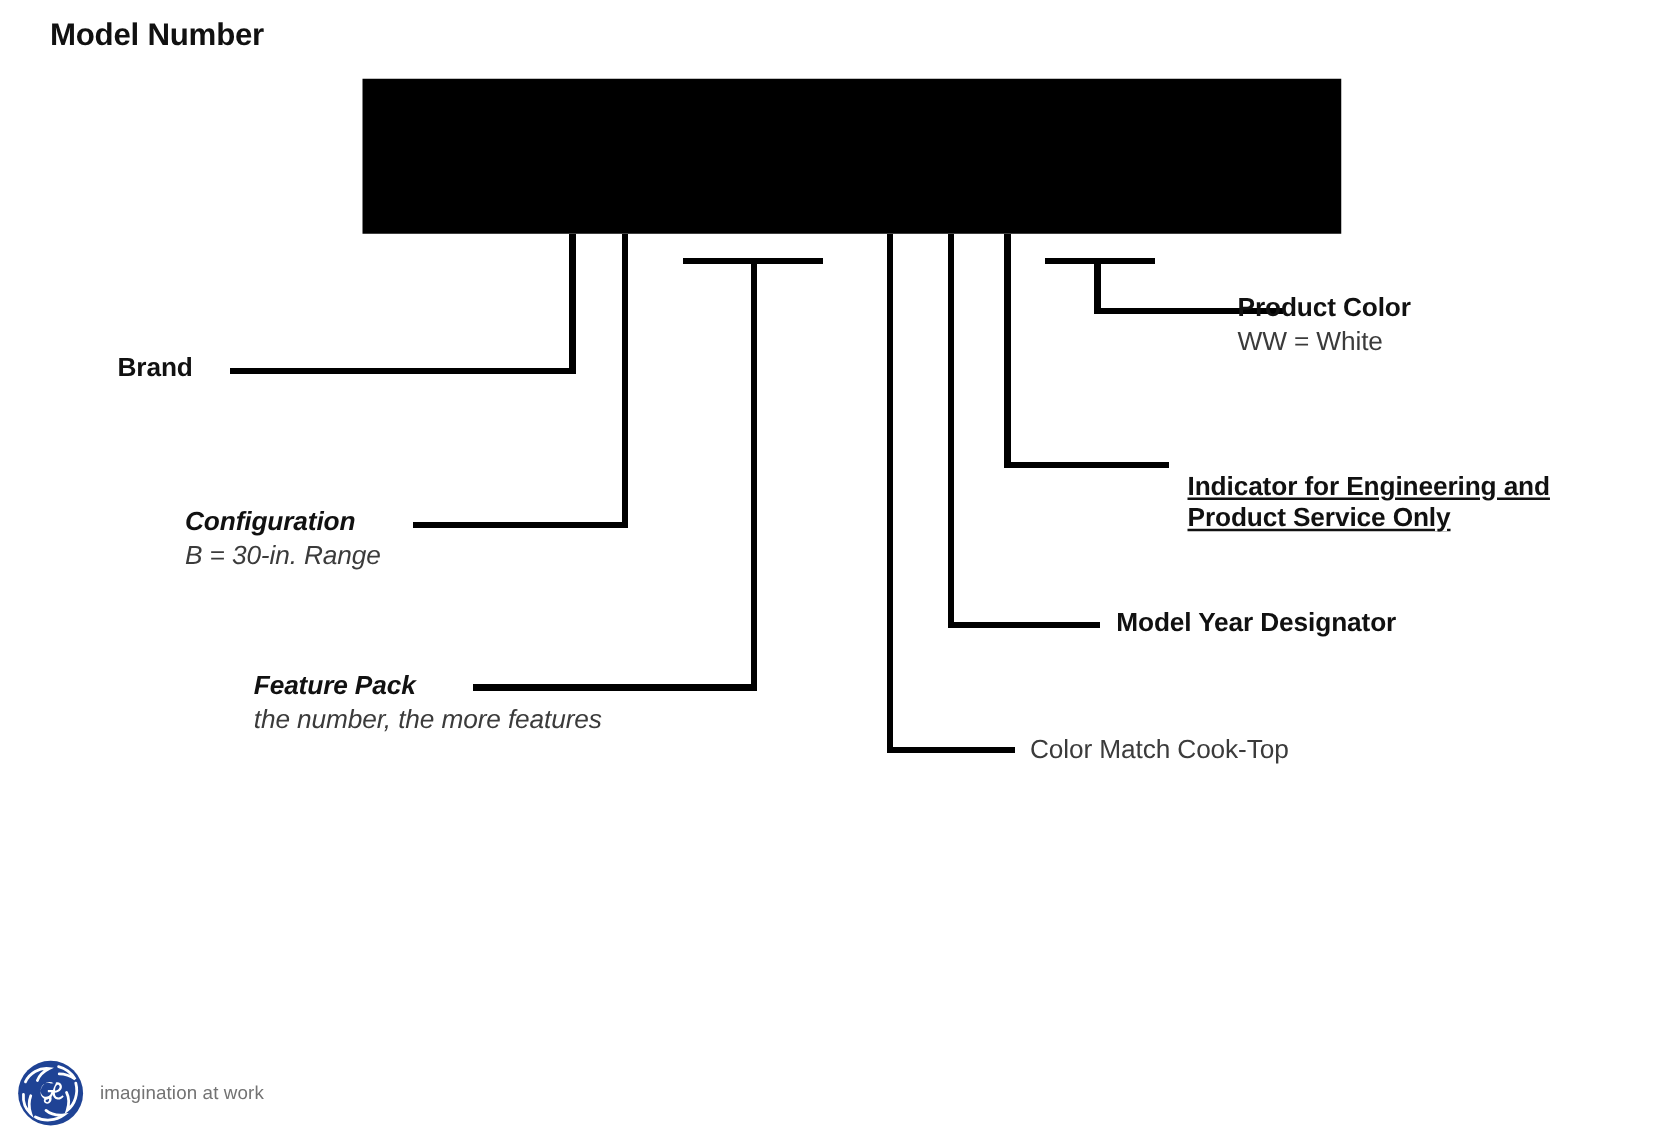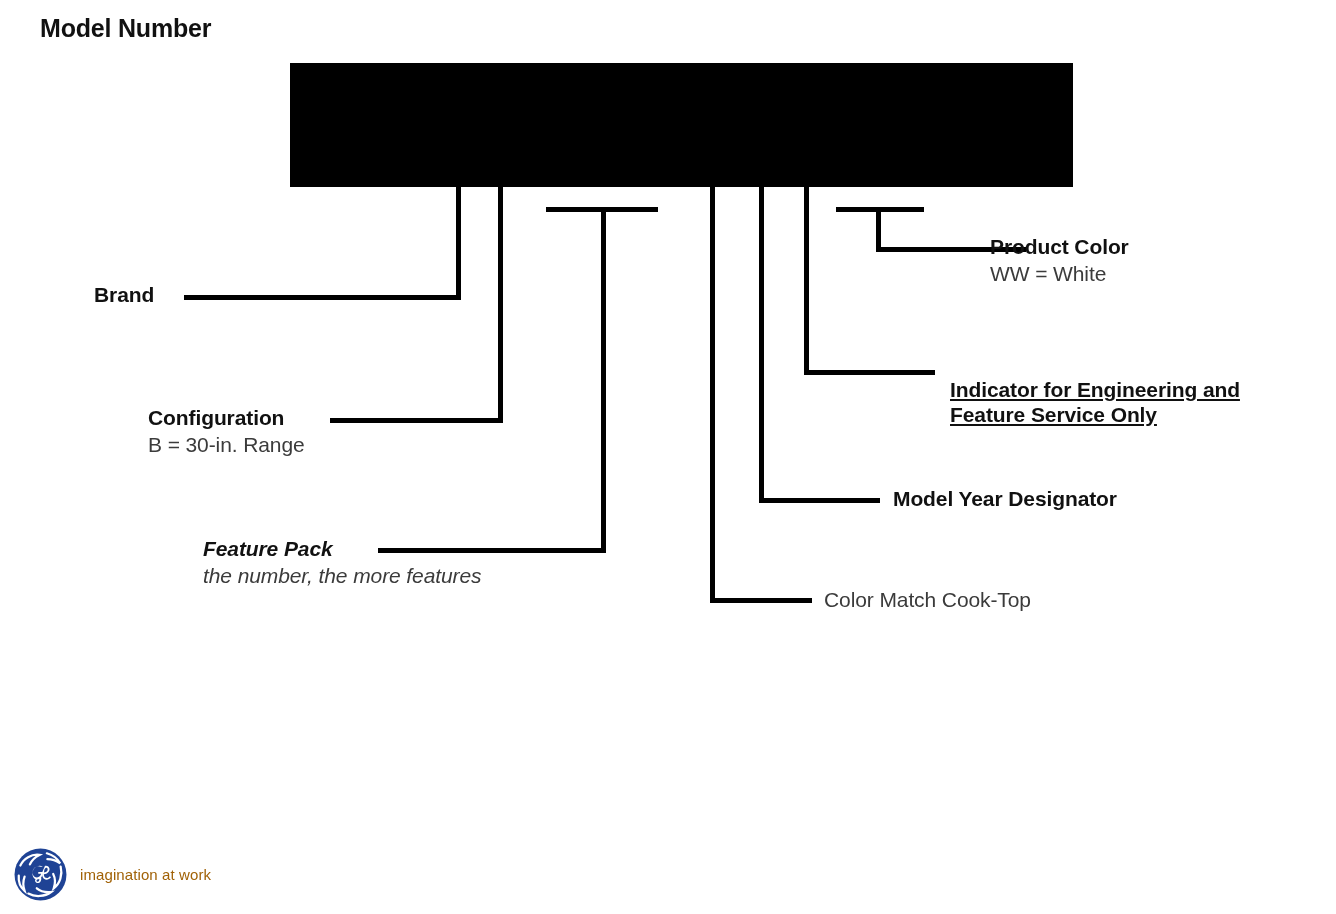--- a/index.html
+++ b/index.html
@@ -74,21 +74,21 @@
     font-size: 21px;
     font-weight: 400;
     letter-spacing: -0.1px;
     color: #3b3b3b;
     line-height: 1.34;
   }
   .callout.wrap { white-space: normal; }
 
   
   #callout-brand            { left: 94px;  top: 283px; }
-  #callout-configuration    { left: 148px; top: 406px; }
+  #callout-configuration    { left: 148px; top: 406px; font-style: italic; }
   #callout-feature-pack     { left: 203px; top: 537px; font-style: italic; }
   #callout-glass-color      { left: 824px; top: 586px; }
   #callout-model-year       { left: 893px; top: 487px; }
   #callout-indicator        { left: 950px; top: 378px; width: 380px; text-decoration: underline; }
   #callout-product-color    { left: 990px; top: 235px; }
 
   
   .ge-logo {
     position: absolute;
     left: 14px;
@@ -100,21 +100,21 @@
   .ge-mark {
     width: 53px;
     height: 53px;
     flex: 0 0 53px;
     display: block;
   }
   .ge-tagline {
     font-size: 15px;
     font-weight: 400;
     letter-spacing: 0.1px;
-    color: #a16207;
+    color: #737373;
     white-space: nowrap;
   }
 </style>
 </head>
 <body>
 
 <div id="page">
 
   <div class="page-title">Model Number</div>
 
@@ -159,21 +159,21 @@
   <div class="callout" id="callout-glass-color">
     <span class="callout-sub">Color Match Cook-Top</span>
   </div>
 
   <div class="callout" id="callout-model-year">
     <span class="callout-title">Model Year Designator</span>
   </div>
 
   <div class="callout wrap" id="callout-indicator">
     <span class="callout-title">Indicator for Engineering and</span>
-    <span class="callout-title">Feature Service Only</span>
+    <span class="callout-title">Product Service Only</span>
   </div>
 
   <div class="callout" id="callout-product-color">
     <span class="callout-title">Product Color</span>
     <span class="callout-sub">WW = White</span>
   </div>
 
   <div class="ge-logo">
     <svg class="ge-mark" viewBox="0 0 100 100" xmlns="http://www.w3.org/2000/svg">
       <circle cx="50" cy="50" r="49" fill="#1f4395"></circle>

